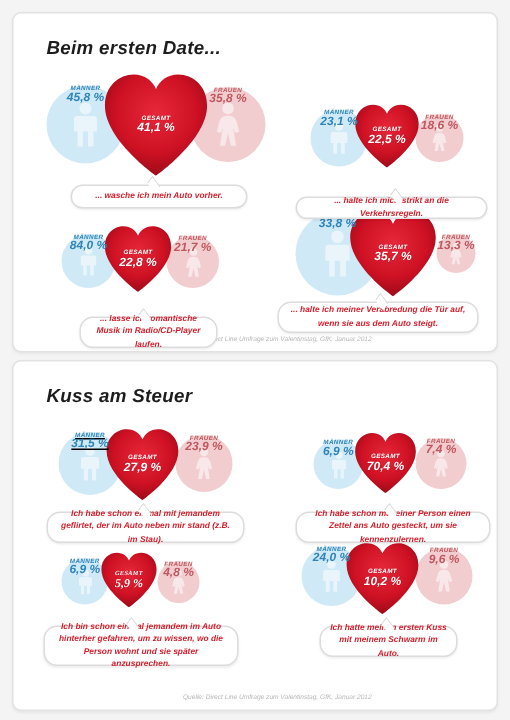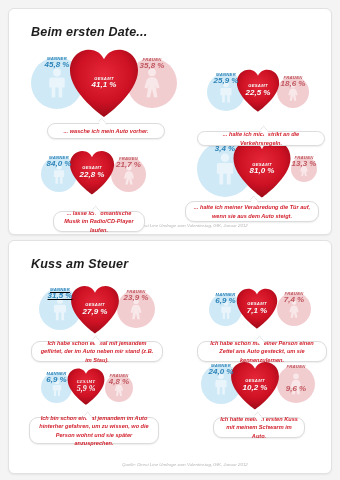--- a/index.html
+++ b/index.html
@@ -159,21 +159,21 @@
     </div>
 
     <div class="group" id="g-1-1" style="left: 198px; top: 56px;">
       <div class="circles">
         <div class="blob men" style="width:38px;height:38px;left:0px;top:8px;">
           <svg class="silhouette m" width="13" height="22" viewBox="0 0 18 30">
             <circle cx="9" cy="4.4" r="4"></circle>
               <path d="M3.2 9.4h11.6c1.2 0 1.9 .9 1.9 2v8.2h-2.4v10h-3.6v-10h-3.4v10h-3.6v-10h-2.4v-8.2c0-1.1 .7-2 1.9-2z"></path>
           </svg>
           <span class="lbl cat">MÄNNER</span>
-          <span class="lbl val">25,9 %</span>
+          <span class="lbl val">23,1 %</span>
         </div>
         <div class="heart" style="width:46px;height:45px;left:28px;top:3px;">
           <svg class="heart-svg" width="46" height="45" viewBox="0 0 100 96">
             <defs>
                 <radialGradient id="hg2" cx="50%" cy="38%" r="62%">
               <stop offset="0%" stop-color="#e6283a"></stop>
                   <stop offset="62%" stop-color="#cf1124"></stop>
                   <stop offset="100%" stop-color="#9d0b18"></stop>
             </radialGradient>
               </defs>
@@ -237,35 +237,35 @@
     </div>
 
     <div class="group" id="g-1-3" style="left: 188px; top: 132px;">
       <div class="circles">
         <div class="blob men" style="width:56px;height:56px;left:0px;top:0px;">
           <svg class="silhouette m" width="19" height="32" viewBox="0 0 18 30">
             <circle cx="9" cy="4.4" r="4"></circle>
               <path d="M3.2 9.4h11.6c1.2 0 1.9 .9 1.9 2v8.2h-2.4v10h-3.6v-10h-3.4v10h-3.6v-10h-2.4v-8.2c0-1.1 .7-2 1.9-2z"></path>
           </svg>
           <span class="lbl cat">MÄNNER</span>
-          <span class="lbl val">3,4 %</span>
+          <span class="lbl val">33,8 %</span>
         </div>
         <div class="heart" style="width:62px;height:60px;left:34px;top:-2px;">
           <svg class="heart-svg" width="62" height="60" viewBox="0 0 100 96">
             <defs>
                 <radialGradient id="hg4" cx="50%" cy="38%" r="62%">
               <stop offset="0%" stop-color="#e6283a"></stop>
                   <stop offset="62%" stop-color="#cf1124"></stop>
                   <stop offset="100%" stop-color="#9d0b18"></stop>
             </radialGradient>
               </defs>
             <path fill="url(#hg4)" d="M50 94 C50 94 4 62 4 31 C4 13 17 3 30 3 C40 3 47 9 50 16 C53 9 60 3 70 3 C83 3 96 13 96 31 C96 62 50 94 50 94 Z"></path>
           </svg>
           <span class="lbl cat">GESAMT</span>
-          <span class="lbl val">81,0 %</span>
+          <span class="lbl val">35,7 %</span>
         </div>
         <div class="blob women" style="width:26px;height:26px;left:94px;top:15px;">
           <svg class="silhouette w" width="9" height="16" viewBox="0 0 18 30">
             <circle cx="9" cy="4.3" r="3.9"></circle>
               <path d="M9 9.2c3.4 0 5.1 1.6 5.8 4.2l1.7 6.4-2.9 .8-1-3.6v1.6l1.8 10.6h-3.4l-2-8.6-2 8.6h-3.4l1.8-10.6v-1.6l-1 3.6-2.9-.8 1.7-6.4c.7-2.6 2.4-4.2 5.8-4.2z"></path>
           </svg>
           <span class="lbl cat">FRAUEN</span>
           <span class="lbl val">13,3 %</span>
         </div>
       </div>
@@ -335,21 +335,21 @@
             <defs>
                 <radialGradient id="hg6" cx="50%" cy="38%" r="62%">
               <stop offset="0%" stop-color="#e6283a"></stop>
                   <stop offset="62%" stop-color="#cf1124"></stop>
                   <stop offset="100%" stop-color="#9d0b18"></stop>
             </radialGradient>
               </defs>
             <path fill="url(#hg6)" d="M50 94 C50 94 4 62 4 31 C4 13 17 3 30 3 C40 3 47 9 50 16 C53 9 60 3 70 3 C83 3 96 13 96 31 C96 62 50 94 50 94 Z"></path>
           </svg>
           <span class="lbl cat">GESAMT</span>
-          <span class="lbl val">7,1 %</span>
+          <span class="lbl val">70,4 %</span>
         </div>
         <div class="blob women" style="width:34px;height:34px;left:68px;top:7px;">
           <svg class="silhouette w" width="11" height="20" viewBox="0 0 18 30">
             <circle cx="9" cy="4.3" r="3.9"></circle>
               <path d="M9 9.2c3.4 0 5.1 1.6 5.8 4.2l1.7 6.4-2.9 .8-1-3.6v1.6l1.8 10.6h-3.4l-2-8.6-2 8.6h-3.4l1.8-10.6v-1.6l-1 3.6-2.9-.8 1.7-6.4c.7-2.6 2.4-4.2 5.8-4.2z"></path>
           </svg>
           <span class="lbl cat">FRAUEN</span>
           <span class="lbl val">7,4 %</span>
         </div>
       </div>
@@ -415,21 +415,21 @@
               <stop offset="0%" stop-color="#e6283a"></stop>
                   <stop offset="62%" stop-color="#cf1124"></stop>
                   <stop offset="100%" stop-color="#9d0b18"></stop>
             </radialGradient>
               </defs>
             <path fill="url(#hg8)" d="M50 94 C50 94 4 62 4 31 C4 13 17 3 30 3 C40 3 47 9 50 16 C53 9 60 3 70 3 C83 3 96 13 96 31 C96 62 50 94 50 94 Z"></path>
           </svg>
           <span class="lbl cat">GESAMT</span>
           <span class="lbl val">10,2 %</span>
         </div>
-        <div class="blob women" style="width:38px;height:38px;left:76px;top:4px;gap:16px;">
+        <div class="blob women" style="width:38px;height:38px;left:76px;top:4px;">
           <svg class="silhouette w" width="13" height="22" viewBox="0 0 18 30">
             <circle cx="9" cy="4.3" r="3.9"></circle>
               <path d="M9 9.2c3.4 0 5.1 1.6 5.8 4.2l1.7 6.4-2.9 .8-1-3.6v1.6l1.8 10.6h-3.4l-2-8.6-2 8.6h-3.4l1.8-10.6v-1.6l-1 3.6-2.9-.8 1.7-6.4c.7-2.6 2.4-4.2 5.8-4.2z"></path>
           </svg>
           <span class="lbl cat">FRAUEN</span>
           <span class="lbl val">9,6 %</span>
         </div>
       </div>
       <div class="bubble" style="left:12px;top:56px;width:92px;height:21px;">
         <span class="tail" style="left:40px;"></span>

